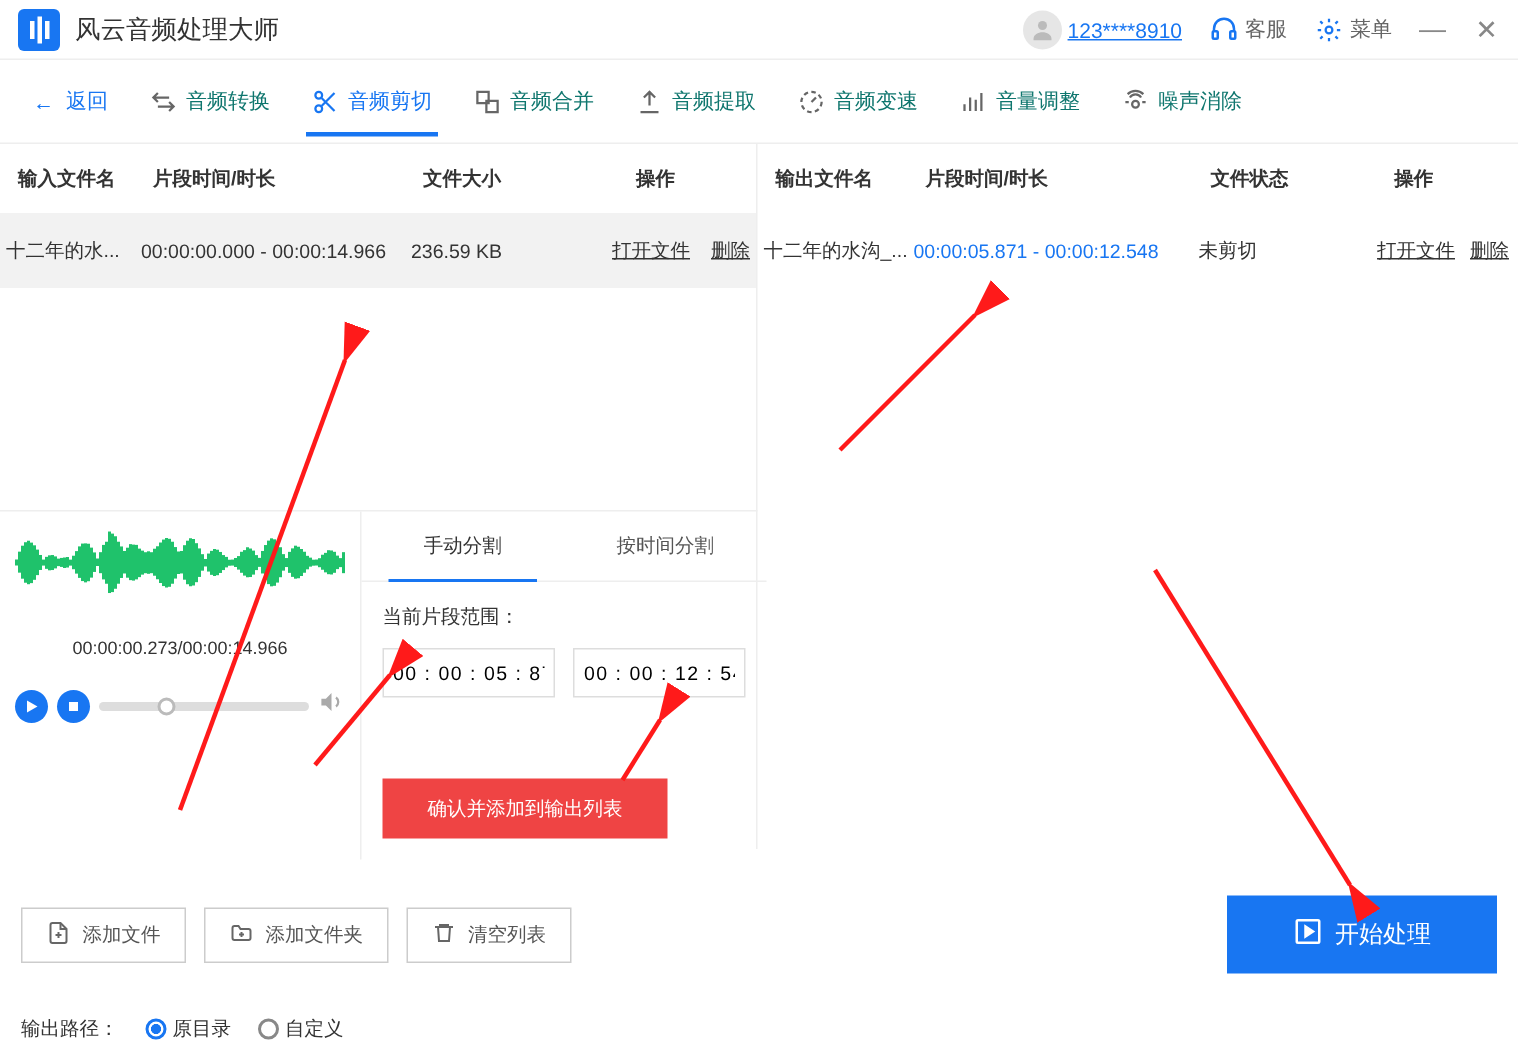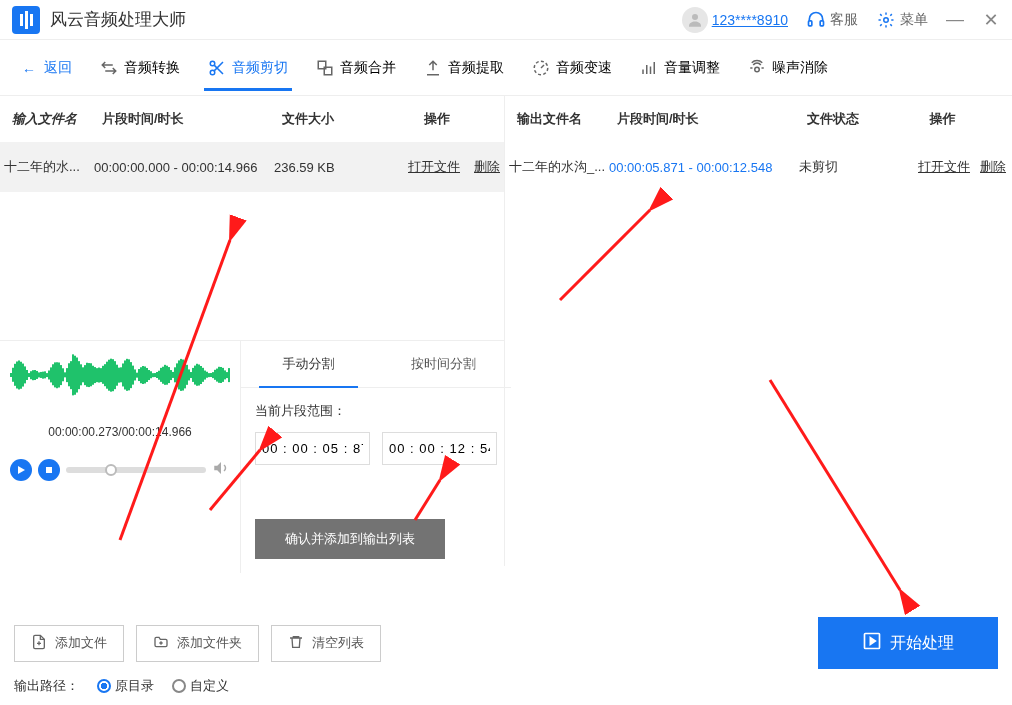--- a/index.html
+++ b/index.html
@@ -15,34 +15,34 @@
 .app-title { font-size: 17px; color: #333; }
 .tb-right { margin-left: auto; display: flex; align-items: center; gap: 18px; color: #666; font-size: 14px; }
 .tb-right a { color: #1876f2; text-decoration: underline; cursor: pointer; }
 .tb-item { display: flex; align-items: center; gap: 4px; cursor: pointer; }
 .tb-icon { width: 20px; height: 20px; display: inline-flex; align-items: center; justify-content: center; }
 .avatar { width: 26px; height: 26px; border-radius: 50%; background: #e6e6e6; display: flex; align-items: center; justify-content: center; }
 .win-btn { width: 18px; height: 18px; cursor: pointer; color: #888; font-size: 18px; display: flex; align-items: center; justify-content: center; }
 
 
 .toolbar { height: 56px; display: flex; align-items: center; padding: 0 8px; border-bottom: 1px solid #eee; gap: 4px; }
-.tool-btn { display: flex; align-items: center; gap: 6px; padding: 12px 12px; font-size: 14px; color: #000000; cursor: pointer; position: relative; }
+.tool-btn { display: flex; align-items: center; gap: 6px; padding: 12px 12px; font-size: 14px; color: #0f766e; cursor: pointer; position: relative; }
 .tool-btn.active { color: #1876f2; }
 .tool-btn.active::after { content: ""; position: absolute; bottom: -2px; left: 8px; right: 8px; height: 3px; background: #1876f2; }
 .tool-icon { width: 18px; height: 18px; display: flex; align-items: center; justify-content: center; }
 .back-btn { color: #1876f2; }
 
 
 .main { display: flex; height: 470px; }
 .panel { width: 505px; }
 .panel-left { border-right: 1px solid #eee; }
 
 
 .thead { display: flex; padding: 0 12px; height: 46px; align-items: center; font-size: 13px; font-weight: 600; color: #333; }
-.panel-left .thead .c1 { width: 90px; font-style: italic; }
+.panel-left .thead .c1 { width: 90px; }
 .panel-left .thead .c2 { width: 180px; }
 .panel-left .thead .c3 { width: 100px; }
 .panel-left .thead .c4 { flex: 1; text-align: center; }
 .panel-right .thead .c1 { width: 100px; }
 .panel-right .thead .c2 { width: 190px; }
 .panel-right .thead .c3 { width: 80px; }
 .panel-right .thead .c4 { flex: 1; text-align: center; }
 
 .trow { display: flex; padding: 0 4px; height: 50px; align-items: center; font-size: 13px; color: #333; }
 .trow.sel { background: #f2f2f2; }
@@ -71,28 +71,28 @@
 
 .preview-right { flex: 1; padding: 0; }
 .split-tabs { display: flex; border-bottom: 1px solid #eee; }
 .split-tab { flex: 1; text-align: center; padding: 14px 0; font-size: 13px; color: #555; cursor: pointer; position: relative; }
 .split-tab.active { color: #333; }
 .split-tab.active::after { content: ""; position: absolute; bottom: -1px; left: 18px; right: 18px; height: 2px; background: #1876f2; }
 .range-panel { padding: 14px; }
 .range-label { font-size: 13px; color: #333; margin-bottom: 12px; }
 .range-inputs { display: flex; gap: 12px; margin-bottom: 24px; }
 .time-input { border: 1px solid #ddd; padding: 8px 6px; font-size: 13px; width: 115px; text-align: center; font-family: inherit; letter-spacing: 1px; }
-.confirm-btn { width: 190px; height: 40px; background: #737373; color: #fff; border: none; font-size: 13px; cursor: pointer; margin-top: 30px; }
+.confirm-btn { width: 190px; height: 40px; background: #ef4444; color: #fff; border: none; font-size: 13px; cursor: pointer; margin-top: 30px; }
 
 
 .bottom { position: absolute; bottom: 0; left: 0; right: 0; padding: 10px 14px; }
 .bottom-row1 { display: flex; gap: 12px; align-items: center; }
 .outline-btn { border: 1px solid #ccc; background: #fff; padding: 8px 16px; font-size: 13px; color: #555; display: flex; align-items: center; gap: 8px; cursor: pointer; }
 .start-btn { margin-left: auto; width: 180px; height: 52px; background: #1876f2; color: #fff; border: none; font-size: 16px; display: flex; align-items: center; justify-content: center; gap: 8px; cursor: pointer; }
-.bottom-row2 { display: flex; align-items: center; gap: 18px; margin-top: 8px; font-size: 13px; color: #333; }
+.bottom-row2 { display: flex; align-items: center; gap: 18px; margin-top: 28px; font-size: 13px; color: #333; }
 .radio { display: flex; align-items: center; gap: 4px; cursor: pointer; }
 .radio-dot { width: 14px; height: 14px; border-radius: 50%; border: 2px solid #888; }
 .radio.checked .radio-dot { border-color: #1876f2; background: radial-gradient(circle, #1876f2 45%, transparent 50%); }
 
 
 .arrow { position: absolute; pointer-events: none; }
 </style>
 </head>
 <body>
 

